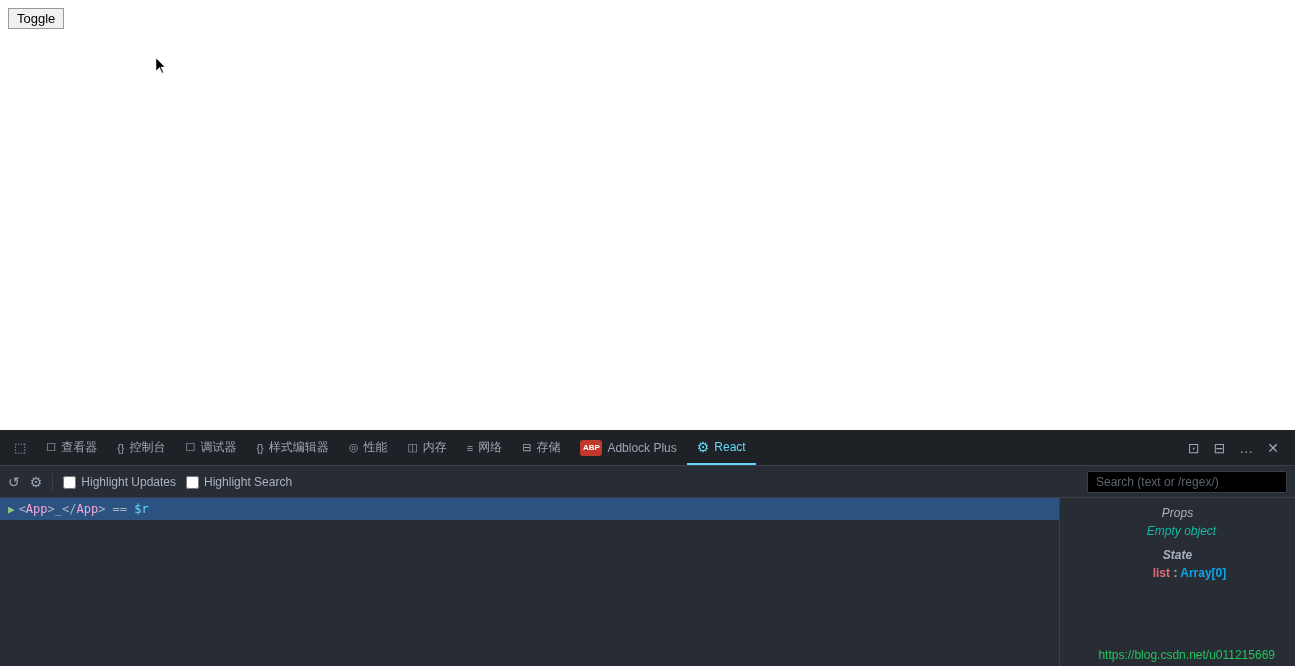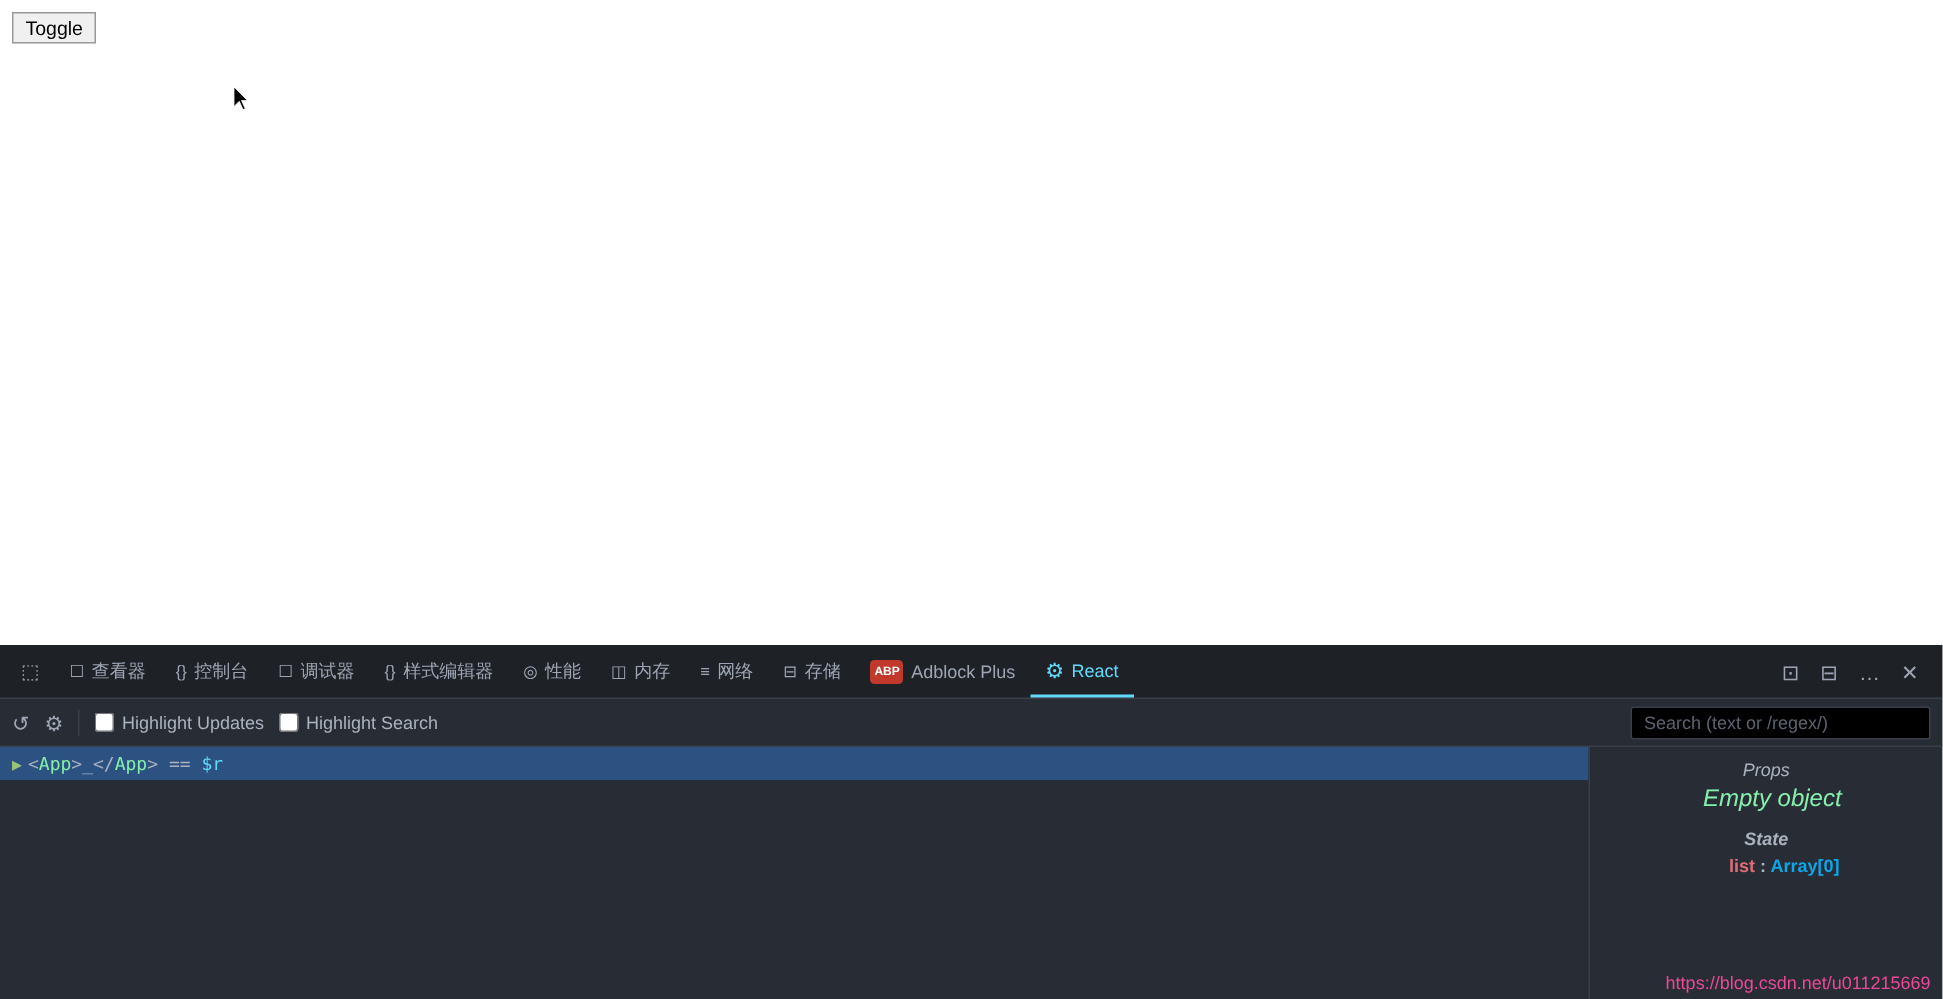--- a/index.html
+++ b/index.html
@@ -109,21 +109,21 @@
     }
 
     .react-toolbar-separator {
       width: 1px;
       height: 18px;
       background: #3a3f4a;
     }
 
     .checkbox-label {
       display: flex;
-      align-items: center;
+      align-items: flex-end;
       gap: 5px;
       color: #abb2bf;
       font-size: 12px;
       cursor: pointer;
     }
 
     .checkbox-label input[type="checkbox"] {
       cursor: pointer;
     }
 
@@ -171,21 +171,21 @@
       font-size: 12px;
       cursor: pointer;
       font-family: 'Consolas', monospace;
     }
 
     .tree-row.selected {
       background: #2c5282;
     }
 
     .tree-row .tag-bracket { color: #abb2bf; }
-    .tree-row .tag-name { color: #86efac; }
+    .tree-row .tag-name { color: #f9a8d4; }
     .tree-row .tag-arrow { color: #98c379; font-size: 11px; margin-right: 4px; }
     .tree-row .equals { color: #abb2bf; }
     .tree-row .dollar-sign { color: #61dafb; }
 
     
     #right-panel {
       width: 235px;
       background: #282c34;
       padding: 8px;
       flex-shrink: 0;
@@ -193,22 +193,22 @@
     }
 
     .panel-section-title {
       font-size: 12px;
       color: #abb2bf;
       margin-bottom: 4px;
       font-style: italic;
     }
 
     .panel-value {
-      font-size: 16px;
-      color: #86efac;
+      font-size: 12px;
+      color: #14b8a6;
       padding-left: 8px;
       font-style: italic;
     }
 
     .panel-state-item {
       font-size: 12px;
       color: #9da5b4;
       padding-left: 8px;
     }
 
@@ -367,17 +367,17 @@
 
       <div style="margin-top: 10px; font-weight: bold;">
         <div class="panel-section-title">State</div>
         <div class="panel-state-item">
           <span class="panel-state-key">list</span>
           <span class="panel-state-colon">: </span>
           <span class="panel-state-value">Array[0]</span>
         </div>
       </div>
 
-      <div id="watermark" style="position:absolute; bottom:4px; right:8px; font-size:12px; color:#ec4899;">https://blog.csdn.net/u011215669</div>
+      <div id="watermark" style="position:absolute; bottom:4px; right:20px; font-size:12px; color:#22c55e;">https://blog.csdn.net/u011215669</div>
     </div>
 
   </div>
 </div>
 
 </body></html>

